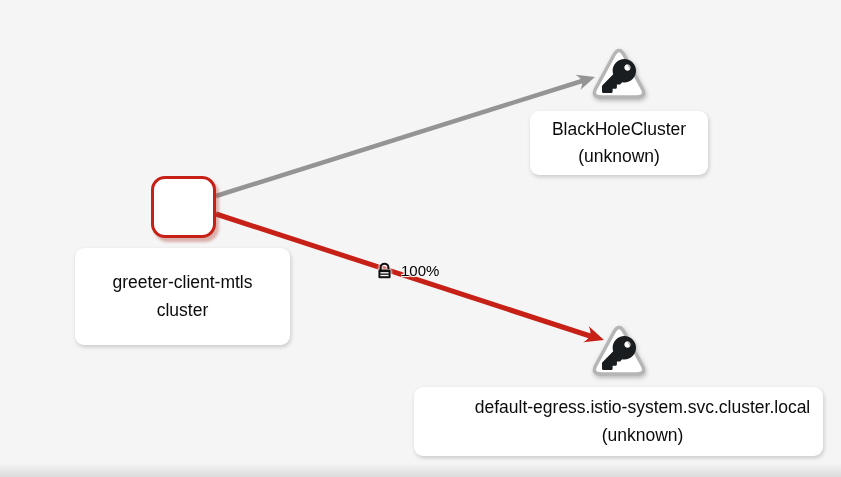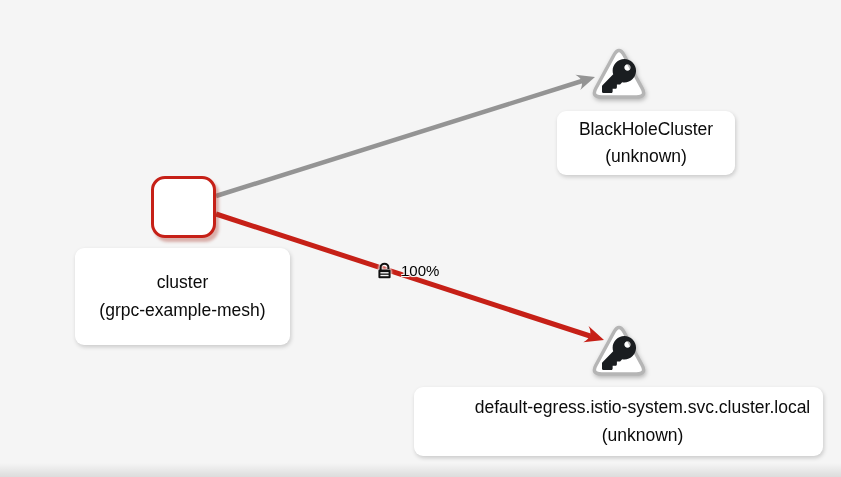--- a/index.html
+++ b/index.html
@@ -50,21 +50,21 @@
     display: flex;
     flex-direction: column;
     justify-content: center;
     align-items: center;
     text-align: center;
     color: #0b0b0b;
     font-size: 17.5px;
     line-height: 27.5px;
   }
   .node-label.workload  { left: 75px;  top: 248px; width: 215px; height: 97px; }
-  .node-label.blackhole { left: 530px; top: 111px; width: 178px; height: 64px; margin-left: 27px; }
+  .node-label.blackhole { left: 530px; top: 111px; width: 178px; height: 64px; }
   .node-label.egress    { left: 414px; top: 387px; width: 409px; height: 69px; padding-left: 48px; }
   
   .edge-label {
     position: absolute;
     left: 377px;
     top: 262px;
     display: flex;
     align-items: center;
     gap: 9px;
     font-size: 15px;
@@ -130,22 +130,22 @@
         <path d="M3.6 8 V5.6 a3.9 3.9 0 0 1 7.8 0 V7" fill="none" stroke="#111111" stroke-width="2.1"></path>
         <rect x="1.4" y="7.6" width="12.2" height="8.6" rx="1.2" fill="#111111"></rect>
         <rect x="3.4" y="10.1" width="8.2" height="1.4" fill="#f5f5f5"></rect>
         <rect x="3.4" y="12.8" width="8.2" height="1.4" fill="#f5f5f5"></rect>
       </svg>
     </span>
     <span>100%</span>
   </div>
 
   <div class="node-label workload">
+    <span>greeter-client-mtls</span>
     <span>cluster</span>
-    <span>(grpc-example-mesh)</span>
   </div>
 
   <div class="node-label blackhole">
     <span>BlackHoleCluster</span>
     <span>(unknown)</span>
   </div>
 
   <div class="node-label egress">
     <span>default-egress.istio-system.svc.cluster.local</span>
     <span>(unknown)</span>

